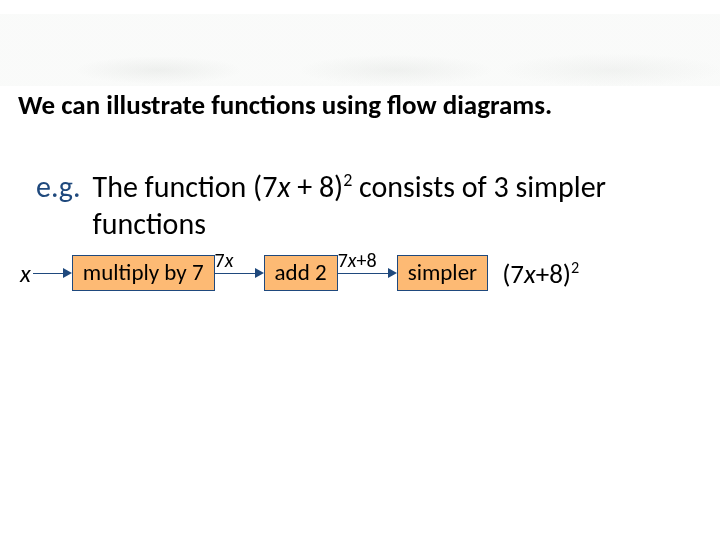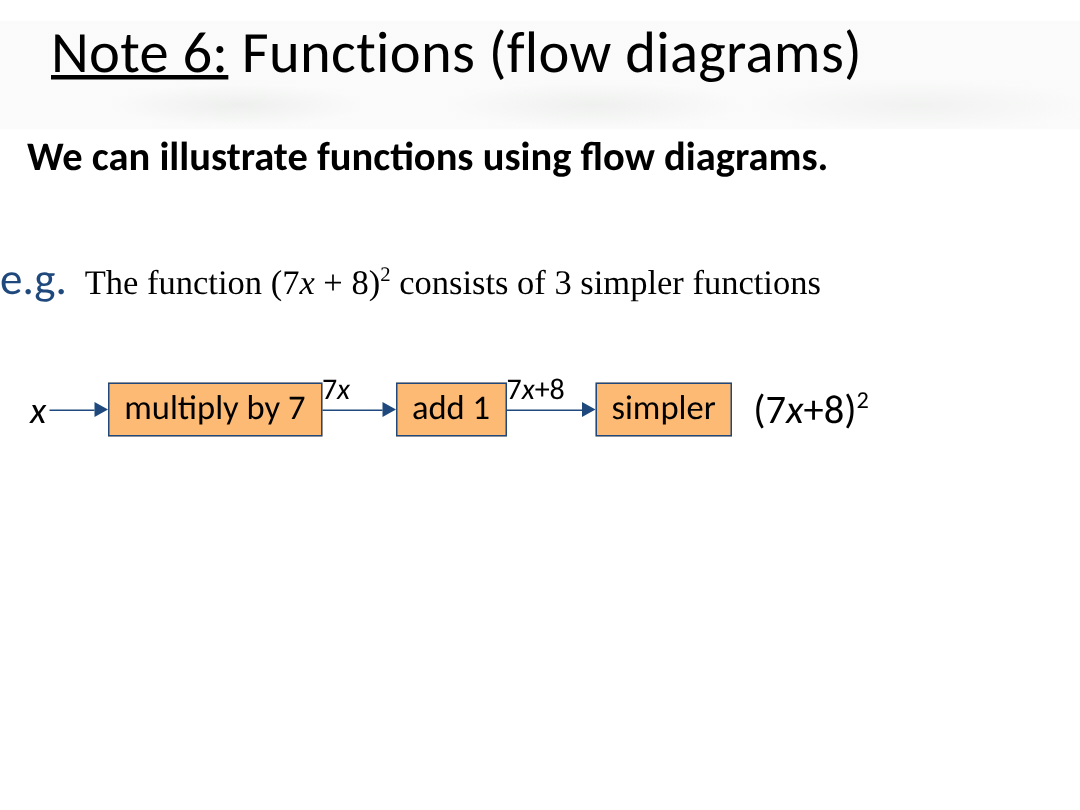--- a/index.html
+++ b/index.html
@@ -45,33 +45,32 @@
   }
   .body-text {
     position: absolute;
     left: 18px;
     top: 88px;
     font-size: 27px;
     font-weight: bold;
   }
   .eg-row {
     position: absolute;
-    left: 0;
+    left: 36px;
     top: 168px;
     display: flex;
     align-items: baseline;
     gap: 12px;
   }
   .eg-label {
     font-size: 30px;
     color: #1F497D;
   }
   .eg-text {
-    font-size: 23px;
-    font-family: Liberation Serif, serif;
+    font-size: 30px;
   }
   sup {
     font-size: 0.6em;
     vertical-align: super;
     line-height: 0;
   }
   
   .flow {
     position: absolute;
     left: 20px;
@@ -125,23 +124,20 @@
     margin-left: 14px;
   }
 </style>
 </head>
 <body>
 
 <div class="slide">
 
   <div class="bg-band"></div>
 
-  <div class="title">
-    <span class="underlined">Note 6:</span><span>  Functions (flow diagrams)</span>
-  </div>
 
   <div class="body-text">We can illustrate functions using flow diagrams.</div>
 
   <div class="eg-row">
     <span class="eg-label">e.g.</span>
     <span class="eg-text">
       <span>The function  (7</span><span style="font-style:italic">x</span><span> + 8)</span><sup>2</sup><span>  consists of 3 simpler functions</span>
     </span>
   </div>
 
@@ -161,21 +157,21 @@
     <span class="arrow">
       <span class="arrow-label">
         <span>7</span><span style="font-style:italic">x</span>
       </span>
       <span class="arrow-line">
           <span class="shaft" style="width:40px"></span>
           <span class="head"></span>
         </span>
     </span>
 
-    <span class="box">add 1</span>
+    <span class="box">add 2</span>
 
     <span class="arrow">
       <span class="arrow-label">
         <span>7</span><span style="font-style:italic">x</span><span>+8</span>
       </span>
       <span class="arrow-line">
           <span class="shaft" style="width:50px"></span>
           <span class="head"></span>
         </span>
     </span>

